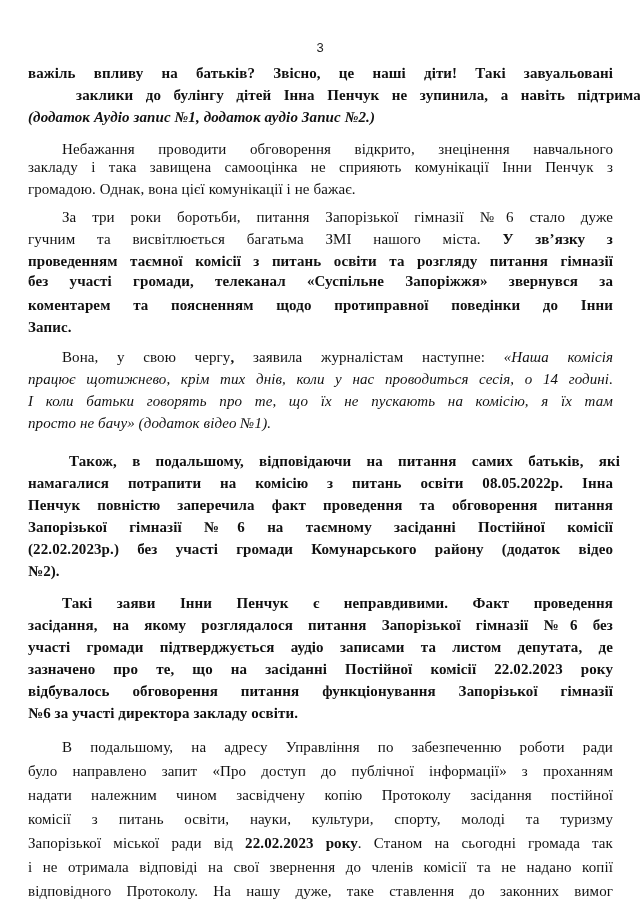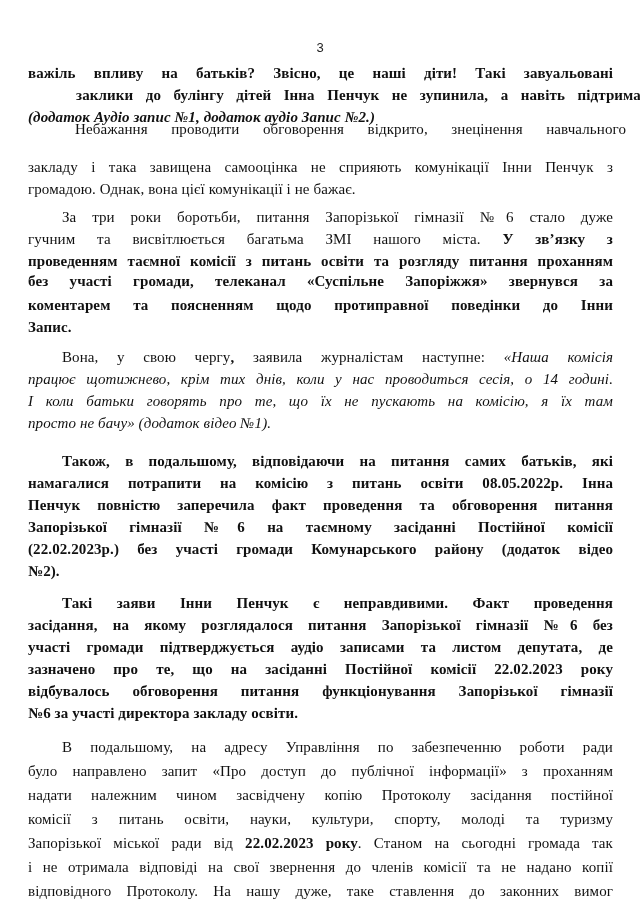--- a/index.html
+++ b/index.html
@@ -15,34 +15,34 @@
     .i { font-style: italic; }
   </style>
 </head>
 <body>
 
 <div class="page-num">3</div>
 <div id="doc">
     <div class="line" style="top: 62px;"><span class="b ">важіль впливу на батьків? Звісно, це наші діти! Такі завуальовані</span></div>
     <div class="line" style="top: 84px; margin-left: 48px;"><span class="b ">заклики до булінгу дітей Інна Пенчук не зупинила, а навіть підтримала.</span></div>
     <div class="line last" style="top: 106px;"><span class="b i">(додаток Аудіо запис №1, додаток аудіо Запис №2.)</span></div>
-    <div class="line ind" style="top: 118px; margin-left: 13px;"><span class="">Небажання проводити обговорення відкрито, знецінення навчального</span></div>
+    <div class="line ind" style="top: 138px;"><span class="">Небажання проводити обговорення відкрито, знецінення навчального</span></div>
     <div class="line" style="top: 156px;"><span class="">закладу і така завищена самооцінка не сприяють комунікації Інни Пенчук з</span></div>
     <div class="line last" style="top: 178px;"><span class="">громадою. Однак, вона цієї комунікації і не бажає.</span></div>
     <div class="line ind" style="top: 206px;"><span class="">За три роки боротьби, питання Запорізької гімназії №6 стало дуже</span></div>
     <div class="line" style="top: 228px;"><span class="">гучним та висвітлюється багатьма ЗМІ нашого міста. </span><span class="b ">У зв’язку з</span></div>
-    <div class="line" style="top: 250px;"><span class="b ">проведенням таємної комісії з питань освіти та розгляду питання проханням</span></div>
+    <div class="line" style="top: 250px;"><span class="b ">проведенням таємної комісії з питань освіти та розгляду питання гімназії</span></div>
     <div class="line" style="top: 270px;"><span class="b ">без участі громади, телеканал «Суспільне Запоріжжя» звернувся за</span></div>
     <div class="line" style="top: 294px;"><span class="b ">коментарем та поясненням щодо протиправної поведінки до Інни</span></div>
     <div class="line last" style="top: 316px;"><span class="b ">Запис.</span></div>
     <div class="line ind" style="top: 346px;"><span class="">Вона, у свою чергу</span><span class="b ">,</span><span class=""> заявила журналістам наступне: </span><span class="i">«Наша комісія</span></div>
     <div class="line" style="top: 368px;"><span class="i">працює щотижнево, крім тих днів, коли у нас проводиться сесія, о 14 годині.</span></div>
     <div class="line" style="top: 390px;"><span class="i">І коли батьки говорять про те, що їх не пускають на комісію, я їх там</span></div>
     <div class="line last" style="top: 412px;"><span class="i">просто не бачу» (додаток відео №1).</span></div>
-    <div class="line ind" style="top: 450px;"><span class="b ">Також, в подальшому, відповідаючи на питання самих батьків, які</span></div>
+    <div class="line ind" style="top: 450px; margin-left: 7px;"><span class="b ">Також, в подальшому, відповідаючи на питання самих батьків, які</span></div>
     <div class="line" style="top: 472px;"><span class="b ">намагалися потрапити на комісію з питань освіти 08.05.2022р. Інна</span></div>
     <div class="line" style="top: 494px;"><span class="b ">Пенчук повністю заперечила факт проведення та обговорення питання</span></div>
     <div class="line" style="top: 516px;"><span class="b ">Запорізької гімназії №6 на таємному засіданні Постійної комісії</span></div>
     <div class="line" style="top: 538px;"><span class="b ">(22.02.2023р.) без участі громади Комунарського району (додаток відео</span></div>
     <div class="line last" style="top: 560px;"><span class="b ">№2).</span></div>
     <div class="line ind" style="top: 592px;"><span class="b ">Такі заяви Інни Пенчук є неправдивими. Факт проведення</span></div>
     <div class="line" style="top: 614px;"><span class="b ">засідання, на якому розглядалося питання Запорізької гімназії №6 без</span></div>
     <div class="line" style="top: 636px;"><span class="b ">участі громади підтверджується аудіо записами та листом депутата, де</span></div>
     <div class="line" style="top: 658px;"><span class="b ">зазначено про те, що на засіданні Постійної комісії 22.02.2023 року</span></div>
     <div class="line" style="top: 680px;"><span class="b ">відбувалось обговорення питання функціонування Запорізької гімназії</span></div>

